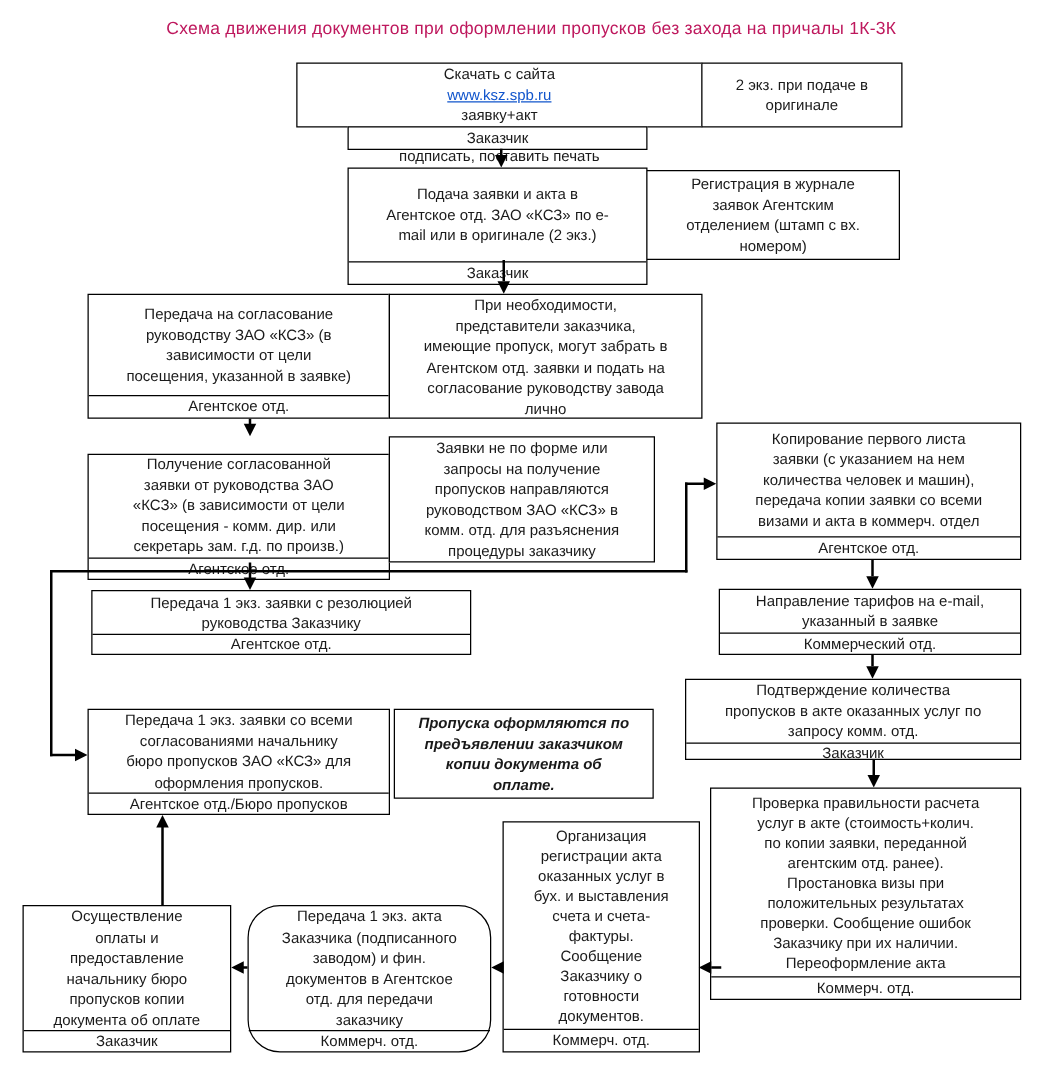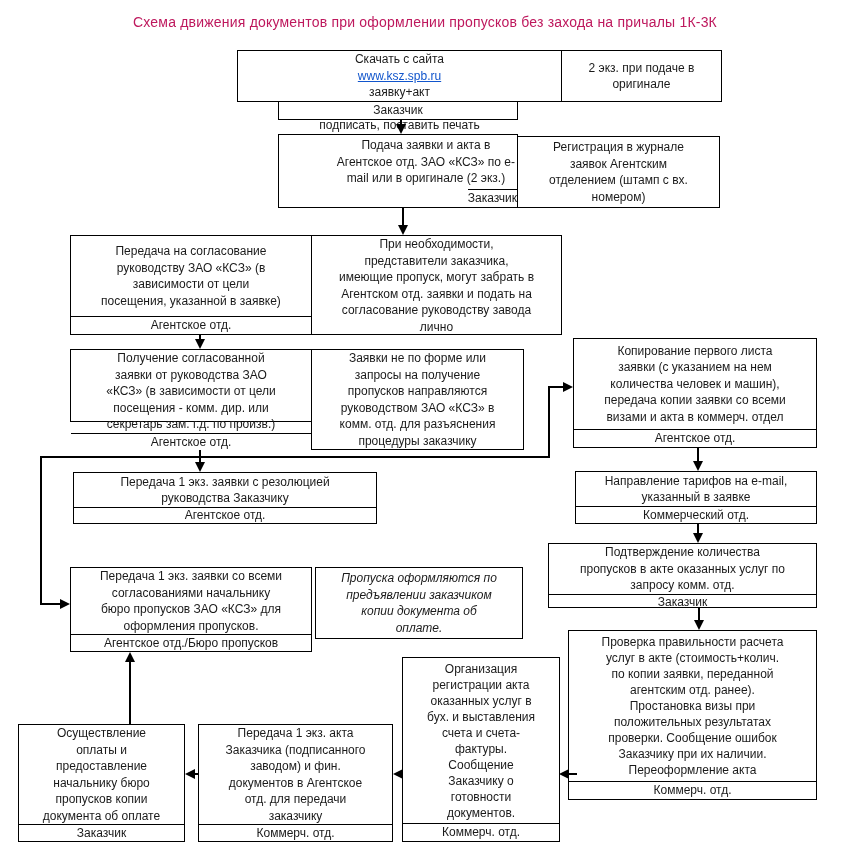--- a/index.html
+++ b/index.html
@@ -17,21 +17,21 @@
   }
   .btext{
     flex:1 1 auto;display:flex;flex-direction:column;justify-content:center;
     text-align:center;font-size:12px;line-height:16.5px;white-space:pre-line;
     padding:0 2px;
   }
   .blabel{
     flex:0 0 auto;border-top:1.5px solid #000;text-align:center;
     font-size:12px;line-height:17px;white-space:nowrap;overflow:hidden;
   }
-  .italic .btext{font-style:italic;}
+  .italic .btext{font-style:italic;font-weight:bold;}
   .link{color:#1155CC;text-decoration:underline;cursor:pointer;}
   .vline{position:absolute;width:2px;background:#000;}
   .hline{position:absolute;height:2px;background:#000;}
   .ah{position:absolute;width:0;height:0;}
   .ah-down{border-left:5px solid transparent;border-right:5px solid transparent;border-top:10px solid #000;}
   .ah-up{border-left:5px solid transparent;border-right:5px solid transparent;border-bottom:10px solid #000;}
   .ah-left{border-top:5px solid transparent;border-bottom:5px solid transparent;border-right:10px solid #000;}
   .ah-right{border-top:5px solid transparent;border-bottom:5px solid transparent;border-left:10px solid #000;}
 </style>
 </head>
@@ -50,21 +50,21 @@
     <div class="btext">2 экз. при подаче в
 оригинале</div>
   </div>
   <div class="box" style="left:278px;top:101px;width:240px;height:19px;">
     <div class="btext" style="line-height:15px;">Заказчик</div>
   </div>
 
   <div class="vline" style="left:400px;top:119px;height:6px;"></div>
   <div class="ah ah-down" style="left:396px;top:124px;"></div>
 
-  <div class="box" style="left:278px;top:134px;width:240px;height:74px;align-items:flex-end;">
+  <div class="box" style="left:278px;top:134px;width:240px;height:94px;">
     <div class="btext">Подача заявки и акта в
 Агентское отд. ЗАО «КСЗ» по e-
 mail или в оригинале (2 экз.)</div>
     <div class="blabel">Заказчик</div>
   </div>
   <div class="box" style="left:517px;top:136px;width:203px;height:72px;">
     <div class="btext">Регистрация в журнале
 заявок Агентским
 отделением (штамп с вх.
 номером)</div>
@@ -85,21 +85,21 @@
 представители заказчика,
 имеющие пропуск, могут забрать в
 Агентском отд. заявки и подать на
 согласование руководству завода
 лично</div>
   </div>
 
   <div class="vline" style="left:199px;top:335px;height:5px;"></div>
   <div class="ah ah-down" style="left:195px;top:339px;"></div>
 
-  <div class="box" style="left:70px;top:349px;width:242px;height:73px;">
+  <div class="box" style="left:70px;top:363px;width:242px;height:101px;justify-content:center;">
     <div class="btext">Получение согласованной
 заявки от руководства ЗАО
 «КСЗ» (в зависимости от цели
 посещения - комм. дир. или
 секретарь зам. г.д. по произв.)</div>
     <div class="blabel">Агентское отд.</div>
   </div>
   <div class="box" style="left:311px;top:349px;width:213px;height:101px;">
     <div class="btext">Заявки не по форме или
 запросы на получение
@@ -187,21 +187,21 @@
 оказанных услуг в
 бух. и выставления
 счета и счета-
 фактуры.
 Сообщение
 Заказчику о
 готовности
 документов.</div>
     <div class="blabel">Коммерч. отд.</div>
   </div>
-  <div class="box" style="left:198px;top:724px;width:195px;height:118px;">
+  <div class="box" style="left:198px;top:724px;width:195px;height:118px;border-radius:26px;">
     <div class="btext">Передача 1 экз. акта
 Заказчика (подписанного
 заводом) и фин.
 документов в Агентское
 отд. для передачи
 заказчику</div>
     <div class="blabel">Коммерч. отд.</div>
   </div>
   <div class="box" style="left:18px;top:724px;width:167px;height:118px;">
     <div class="btext">Осуществление

